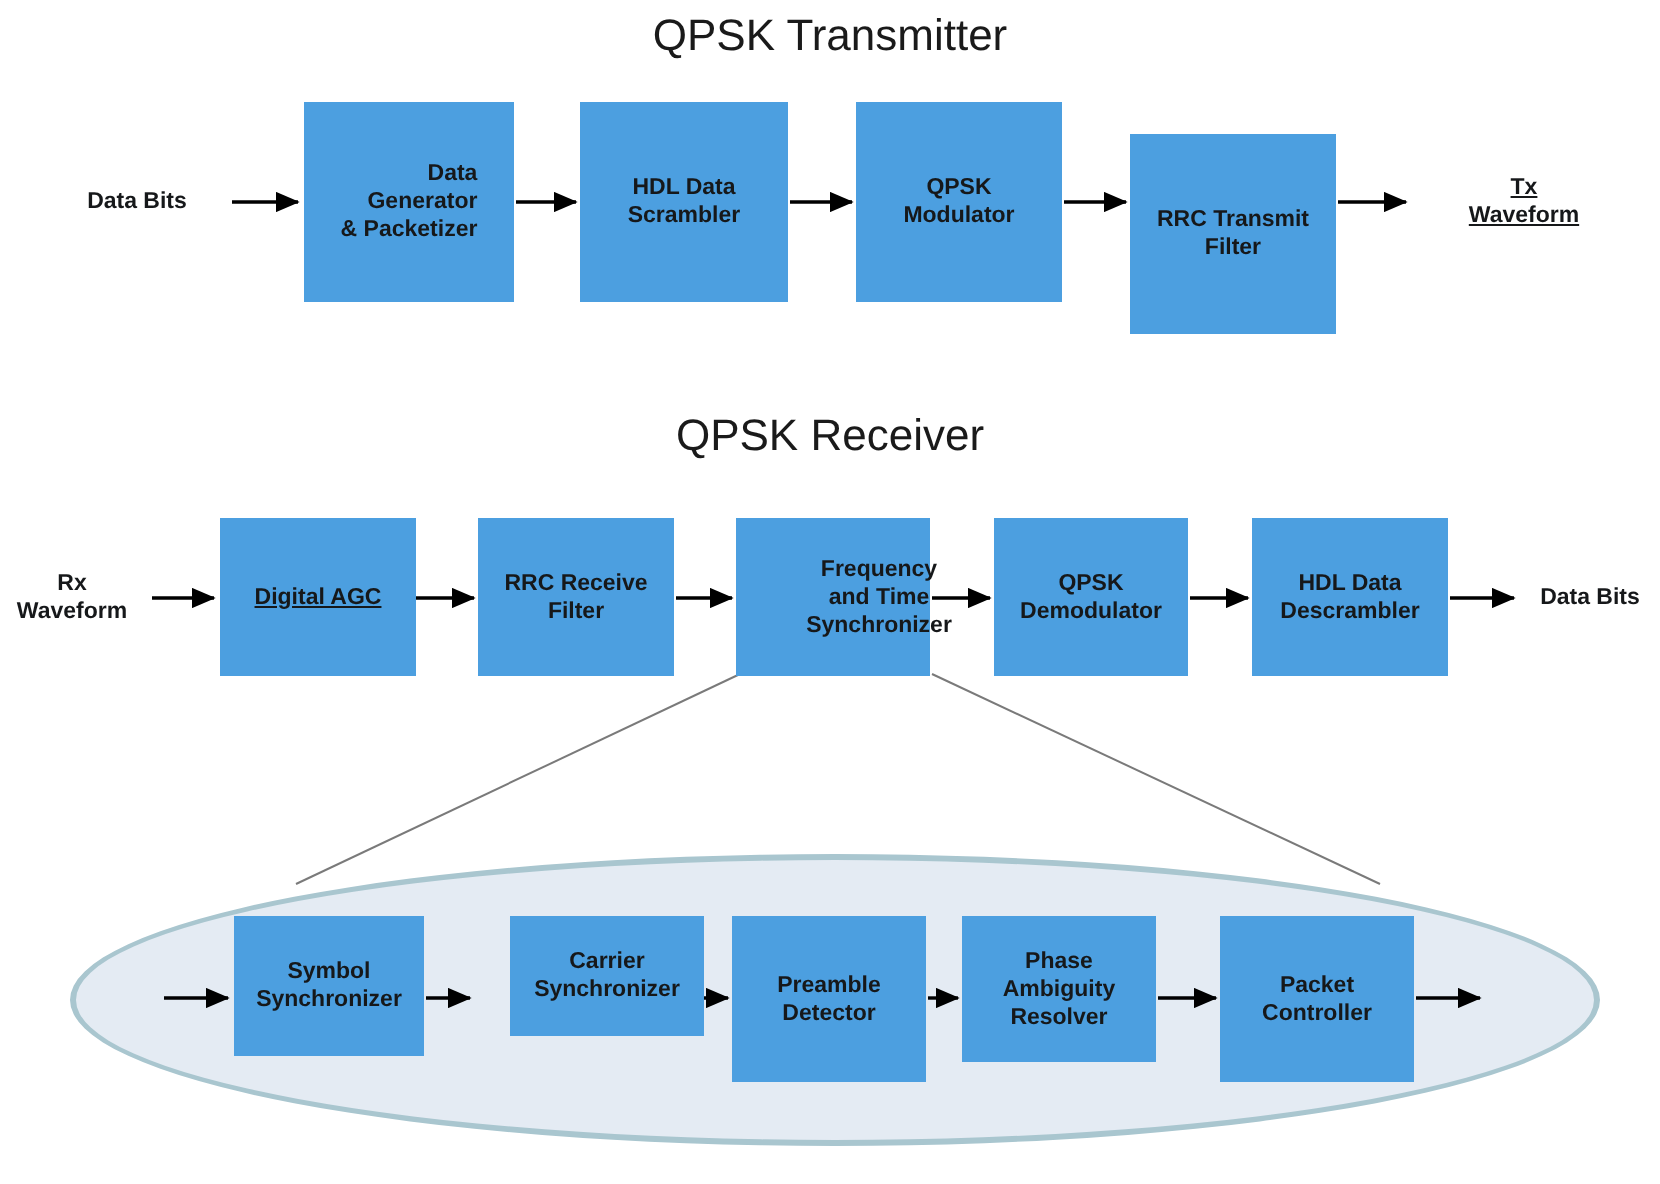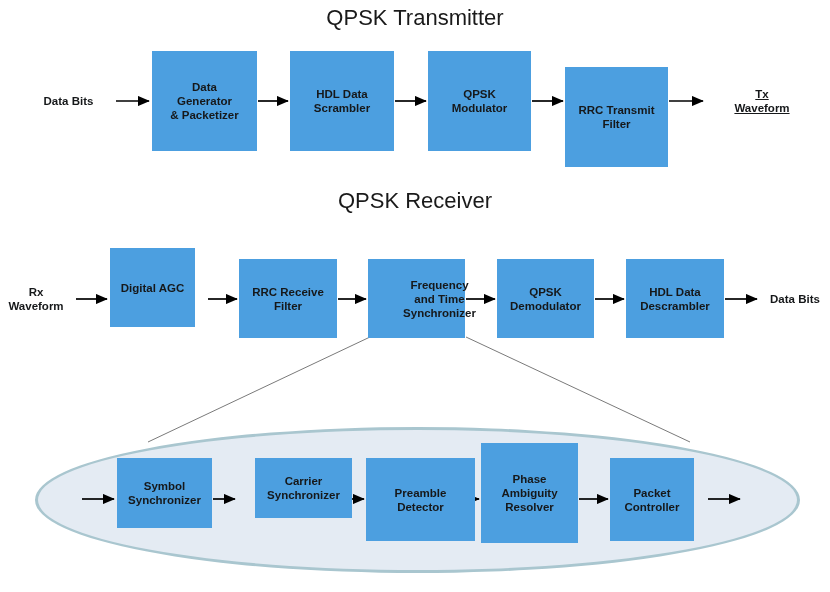--- a/index.html
+++ b/index.html
@@ -117,21 +117,21 @@
       <line x1="464" y1="499" x2="479" y2="499"></line>
       <line x1="579" y1="499" x2="608" y2="499"></line>
       <line x1="708" y1="499" x2="740" y2="499"></line>
     </g>
   </svg>
 
   <div class="section-title" style="left:265px; top:5px; width:300px;">QPSK Transmitter</div>
 
   <div class="io-label" style="left:26px; top:87px; width:85px; height:28px;">Data Bits</div>
 
-  <div class="block" style="left:152px; top:51px; width:105px; height:100px;">
+  <div class="block" style="left:152px; top:51px; width:105px; height:100px;text-align:right;">
     <span class="block-label">Data
 Generator
 &amp; Packetizer</span>
   </div>
 
   <div class="block" style="left:290px; top:51px; width:104px; height:100px;">
     <span class="block-label">HDL Data
 Scrambler</span>
   </div>
 
@@ -141,26 +141,26 @@
   </div>
 
   <div class="block" style="left:565px; top:51px; width:103px; height:100px;margin-top:16px;">
     <span class="block-label">RRC Transmit
 Filter</span>
   </div>
 
   <div class="io-label" style="left:712px; top:87px; width:100px; height:28px;text-decoration:underline;">Tx
 Waveform</div>
 
-  <div class="section-title" style="left:265px; top:188px; width:300px;text-align:center;">QPSK Receiver</div>
+  <div class="section-title" style="left:265px; top:205px; width:300px;text-align:center;">QPSK Receiver</div>
 
   <div class="io-label" style="left:-2px; top:285px; width:76px; height:28px;">Rx
 Waveform</div>
 
-  <div class="block" style="left:110px; top:248px; width:85px; height:79px;">
+  <div class="block" style="left:110px; top:259px; width:98px; height:79px;text-decoration:underline;">
     <span class="block-label">Digital AGC</span>
   </div>
 
   <div class="block" style="left:239px; top:259px; width:98px; height:79px;">
     <span class="block-label">RRC Receive
 Filter</span>
   </div>
 
   <div class="block" style="left:368px; top:259px; width:97px; height:79px;padding-left:48px;">
     <span class="block-label">Frequency
@@ -183,29 +183,29 @@
   <div class="block" style="left:117px; top:458px; width:95px; height:70px;">
     <span class="block-label">Symbol
 Synchronizer</span>
   </div>
 
   <div class="block" style="left:255px; top:458px; width:97px; height:60px;">
     <span class="block-label">Carrier
 Synchronizer</span>
   </div>
 
-  <div class="block" style="left:366px; top:458px; width:109px; height:83px;">
+  <div class="block" style="left:366px; top:458px; width:97px; height:83px;">
     <span class="block-label">Preamble
 Detector</span>
   </div>
 
-  <div class="block" style="left:481px; top:443px; width:97px; height:100px;">
+  <div class="block" style="left:481px; top:458px; width:97px; height:73px;">
     <span class="block-label">Phase
 Ambiguity
 Resolver</span>
   </div>
 
-  <div class="block" style="left:610px; top:458px; width:84px; height:83px;">
+  <div class="block" style="left:610px; top:458px; width:97px; height:83px;">
     <span class="block-label">Packet
 Controller</span>
   </div>
 
 </div>
 
 </body></html>

